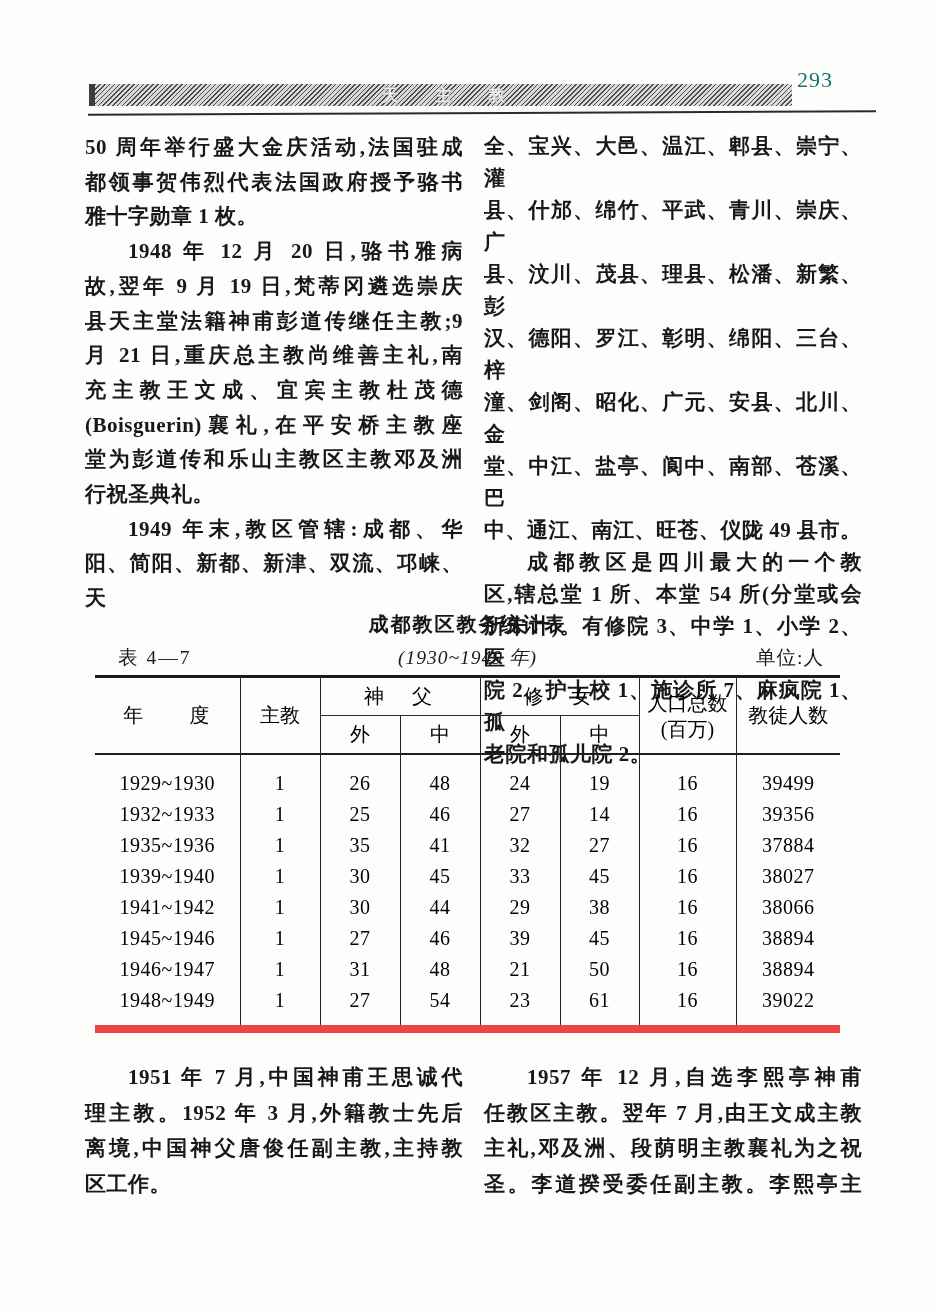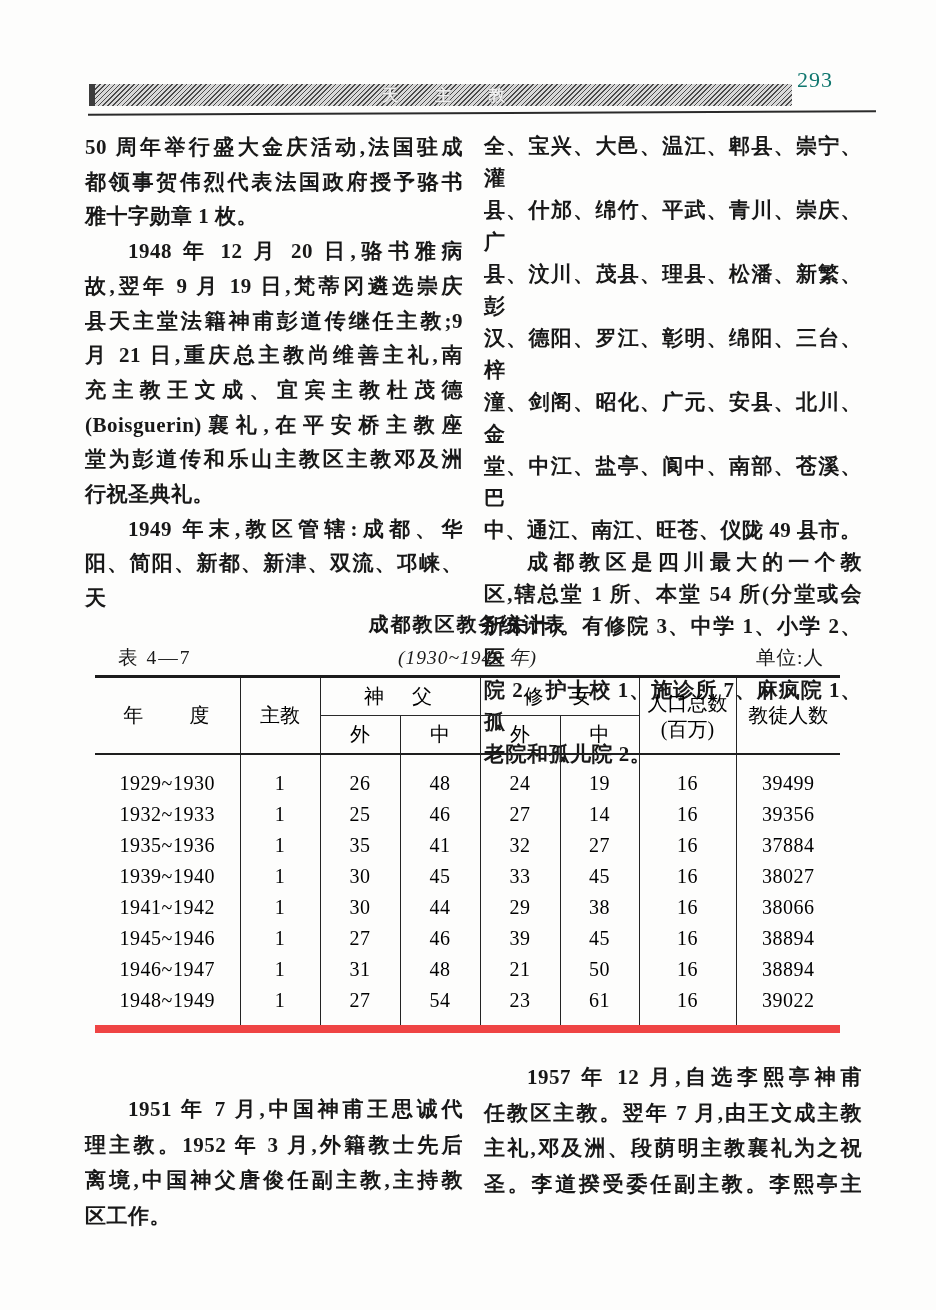--- a/index.html
+++ b/index.html
@@ -44,21 +44,21 @@
   .textcol .line{
     text-align:justify;text-align-last:justify;
     text-justify:inter-character;
     white-space:normal;
     font-weight:bold;
   }
   .textcol .line.para-end{text-align-last:left;}
   .textcol .line.indent{text-indent:43px;}
   .col-top-left {left:85px; top:130px; line-height:34.7px;}
   .col-top-right{left:484px;top:130px; line-height:32px;}
-  .col-bot-left {left:85px; top:1060px;line-height:35.5px;margin-top:32px;}
+  .col-bot-left {left:85px; top:1060px;line-height:35.5px;}
   .col-bot-right{left:484px;top:1060px;line-height:35.5px;}
 
   
   .table-title{
     position:absolute;left:95px;top:611px;width:745px;
     text-align:center;font-size:20px;font-weight:bold;letter-spacing:2px;
     color:#161616;
   }
   .table-caption{
     position:absolute;left:95px;top:644px;width:745px;

